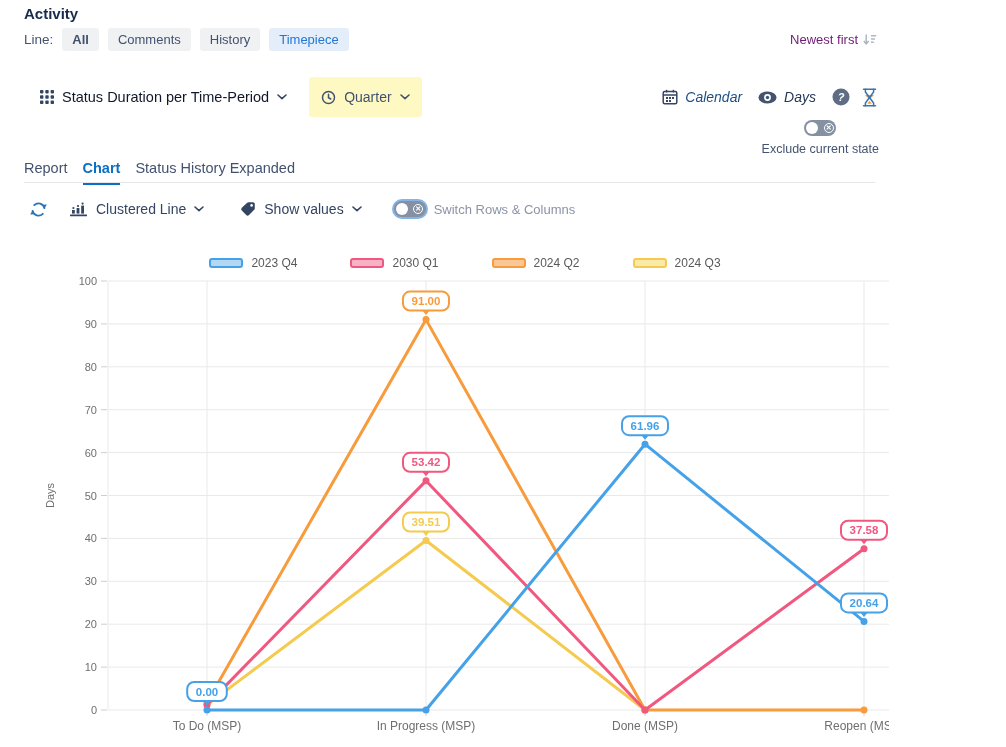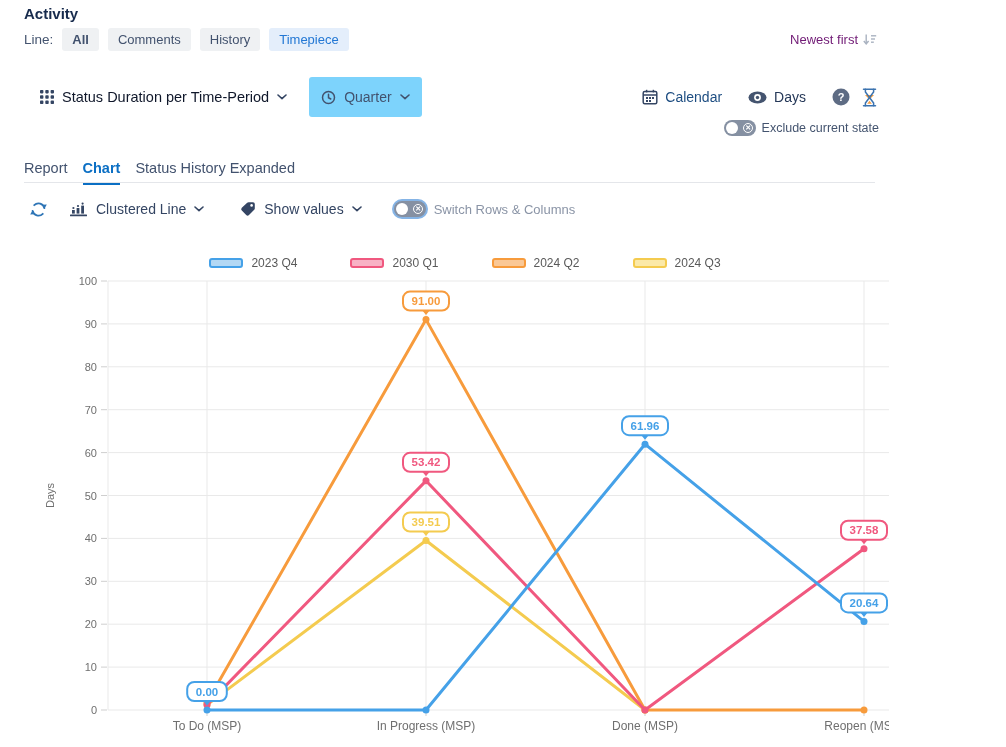--- a/index.html
+++ b/index.html
@@ -13,26 +13,26 @@
   .row-show { position:absolute; left:24px; top:28px; right:12px; display:flex; align-items:center; gap:9px; font-size:13.5px; }
   .show-label { color:#44546F; }
   .pill-btn { background:#EFF1F3; color:#42526E; border:none; border-radius:3px; padding:4px 10px; font-size:13px; font-family:inherit; cursor:pointer; }
   .pill-btn.bold { font-weight:700; }
   .pill-btn.active { background:#E4EEFB; color:#2277D4; font-weight:400; }
   .sort-ctl { margin-left:auto; display:flex; align-items:center; gap:5px; color:#701a75; font-size:13px; }
   
   .row-toolbar { position:absolute; left:40px; top:84px; right:12px; height:26px; display:flex; align-items:center; }
   .tb-group { display:flex; align-items:center; gap:8px; }
   .report-selector { color:#0f172a; font-size:14.5px; font-weight:500; cursor:pointer;justify-content:flex-end; }
-  .quarter-btn { margin-left:22px; display:flex; align-items:center; gap:8px; background:#7dd3fc; border:none; border-radius:3px; padding:12px 12px; font-size:14px; color:#42526E; font-family:inherit; cursor:pointer; }
-  .tb-right { margin-left:auto; display:flex; align-items:center; gap:26px; }
+  .quarter-btn { margin-left:22px; display:flex; align-items:center; gap:8px; background:#fef9c3; border:none; border-radius:3px; padding:12px 12px; font-size:14px; color:#42526E; font-family:inherit; cursor:pointer; }
+  .tb-right { margin-left:auto; display:flex; align-items:center; gap:16px;font-style:italic; }
   .tb-item { display:flex; align-items:center; gap:7px; font-size:14px; color:#1E4E82; cursor:pointer; }
   .tb-item.dark { color:#253858; }
   .icon-pair { display:flex; align-items:center; gap:12px; }
-  .row-exclude { position:absolute; top:120px; right:10px; display:flex; align-items:center; gap:6px; font-size:12.5px; color:#44546F; }
+  .row-exclude { position:absolute; top:120px; right:10px; display:flex; align-items:center; gap:6px; font-size:12.5px; color:#44546F;flex-direction:column; }
   
   .toggle { position:relative; width:32px; height:16px; border-radius:9px; background:#8590A2; cursor:pointer; flex:0 0 auto; }
   .toggle .knob { position:absolute; left:2px; top:2px; width:12px; height:12px; border-radius:50%; background:#fff; }
   .toggle .xmark { position:absolute; right:2.5px; top:3px; width:10px; height:10px; border:1px solid #fff; border-radius:50%; color:#fff; font-size:7px; line-height:8px; text-align:center; font-weight:700; }
   .toggle.focus { box-shadow:0 0 0 2px #85B4E6; }
   
   .row-tabs { position:absolute; left:24px; top:160px; display:flex; gap:15px; font-size:14.5px; }
   .tab { padding-bottom:7px; color:#42526E; cursor:pointer; border-bottom:2px solid transparent; }
   .tab.active { color:#0B6FC4; font-weight:600; border-bottom-color:#0B6FC4; }
   .tabs-divider { position:absolute; left:24px; right:14px; top:182px; height:1px; background:#E4E6EA; }

